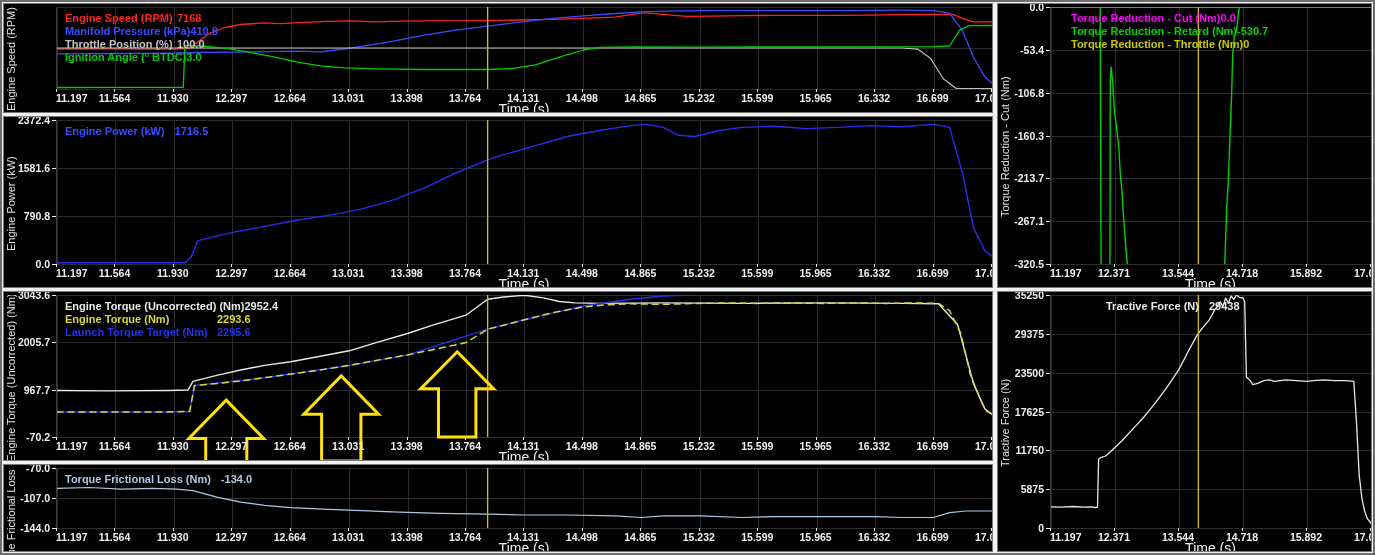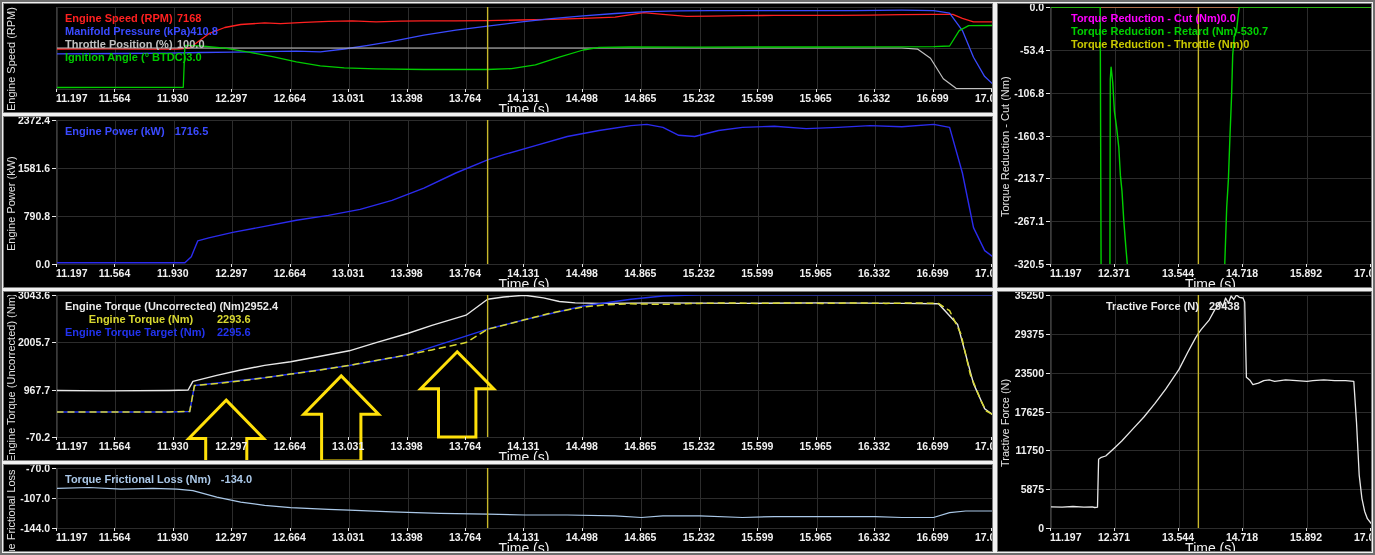--- a/index.html
+++ b/index.html
@@ -273,25 +273,25 @@
               <path d="M284.2,80.9 L321.6,119.3 L303.9,119.3 L303.9,166.1 L264.6,166.1 L264.6,119.3 L246.8,119.3 Z"></path>
               <path d="M400.2,56.8 L436.6,93.7 L418.9,93.7 L418.9,142.0 L381.5,142.0 L381.5,93.7 L363.7,93.7 Z"></path>
             </g>
           </svg>
           <div class="legend" style="left: 8px;">
             <div class="lrow">
               <div class="ll" style="color: rgb(232, 232, 232); min-width: 152px;">Engine Torque (Uncorrected) (Nm)</div>
               <div class="lv" style="color: rgb(232, 232, 232);">2952.4</div>
             </div>
             <div class="lrow">
-              <div class="ll" style="color: rgb(216, 216, 48); min-width: 152px; text-align: center;">Engine Torque (Nm)</div>
+              <div class="ll" style="color: rgb(216, 216, 48); min-width: 152px;">Engine Torque (Nm)</div>
               <div class="lv" style="color: rgb(216, 216, 48);">2293.6</div>
             </div>
             <div class="lrow">
-              <div class="ll" style="color: rgb(34, 51, 238); min-width: 152px;">Engine Torque Target (Nm)</div>
+              <div class="ll" style="color: rgb(34, 51, 238); min-width: 152px;">Launch Torque Target (Nm)</div>
               <div class="lv" style="color: rgb(34, 51, 238);">2295.6</div>
             </div>
           </div>
         </div>
         <div class="xaxis">
           <div class="xmark" style="left: 0px;"></div>
           <div class="xtick" style="left: 0px; transform: none;">11.197</div>
           <div class="xmark" style="left: 58.4674px;"></div>
           <div class="xtick" style="left: 58.4674px;">11.564</div>
           <div class="xmark" style="left: 116.775px;"></div>

